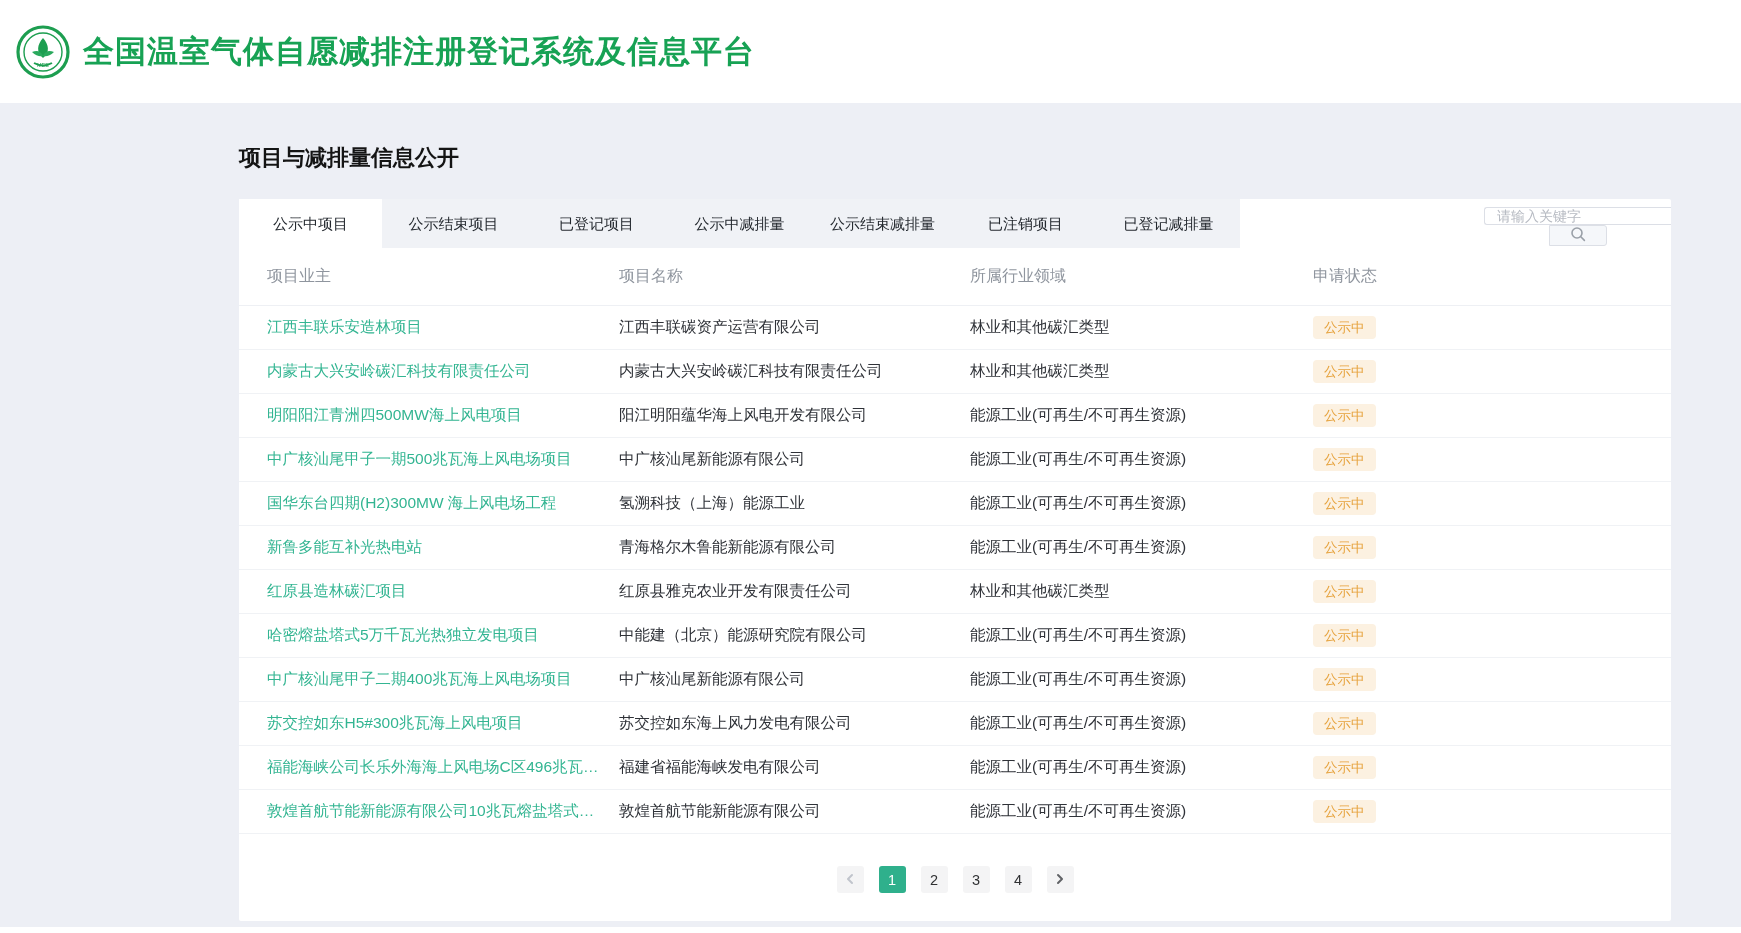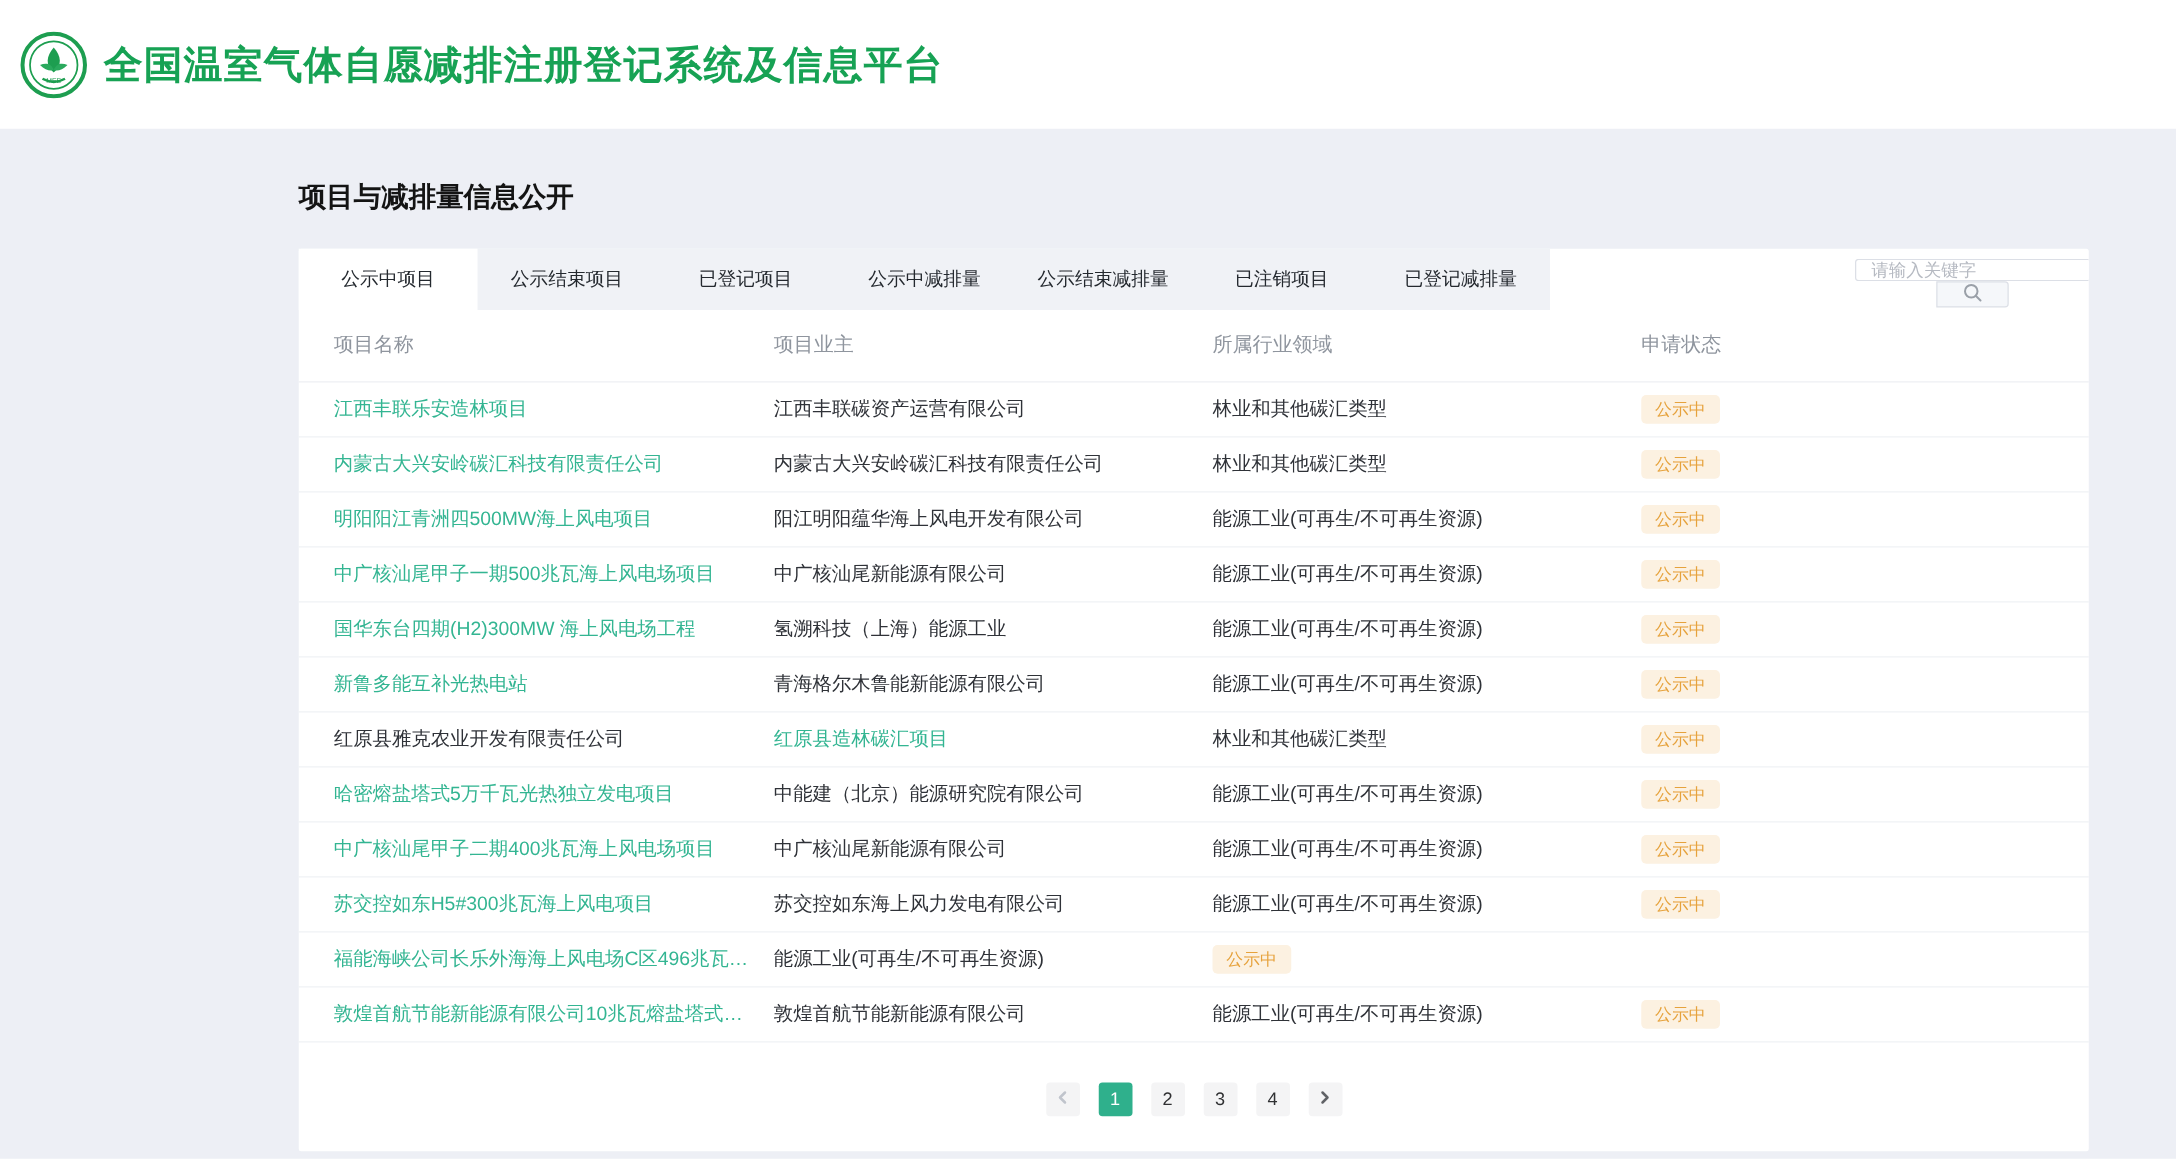--- a/index.html
+++ b/index.html
@@ -185,22 +185,22 @@
             <svg width="16" height="16" viewBox="0 0 16 16" fill="none">
               <circle cx="7" cy="7" r="5" stroke="#9aa0a8" stroke-width="1.6"></circle>
               <line x1="10.8" y1="10.8" x2="14.4" y2="14.4" stroke="#9aa0a8" stroke-width="1.6" stroke-linecap="round"></line>
             </svg>
           </span>
         </button>
       </div>
     </div>
 
     <div class="thead grid-row">
+      <span class="cell">项目业主</span>
       <span class="cell">项目名称</span>
-      <span class="cell">项目业主</span>
       <span class="cell">所属行业领域</span>
       <span class="cell">申请状态</span>
     </div>
 
     <div class="tbody">
         <div class="trow grid-row">
     <span class="cell proj-link">江西丰联乐安造林项目</span>
     <span class="cell">江西丰联碳资产运营有限公司</span>
     <span class="cell">林业和其他碳汇类型</span>
     <span class="badge">公示中</span>
@@ -229,22 +229,22 @@
     <span class="cell">能源工业(可再生/不可再生资源)</span>
     <span class="badge">公示中</span>
   </div>
         <div class="trow grid-row">
     <span class="cell proj-link">新鲁多能互补光热电站</span>
     <span class="cell">青海格尔木鲁能新能源有限公司</span>
     <span class="cell">能源工业(可再生/不可再生资源)</span>
     <span class="badge">公示中</span>
   </div>
         <div class="trow grid-row">
+    <span class="cell proj-link">红原县造林碳汇项目</span>
     <span class="cell">红原县雅克农业开发有限责任公司</span>
-    <span class="cell proj-link">红原县造林碳汇项目</span>
     <span class="cell">林业和其他碳汇类型</span>
     <span class="badge">公示中</span>
   </div>
         <div class="trow grid-row">
     <span class="cell proj-link">哈密熔盐塔式5万千瓦光热独立发电项目</span>
     <span class="cell">中能建（北京）能源研究院有限公司</span>
     <span class="cell">能源工业(可再生/不可再生资源)</span>
     <span class="badge">公示中</span>
   </div>
         <div class="trow grid-row">
@@ -254,20 +254,21 @@
     <span class="badge">公示中</span>
   </div>
         <div class="trow grid-row">
     <span class="cell proj-link">苏交控如东H5#300兆瓦海上风电项目</span>
     <span class="cell">苏交控如东海上风力发电有限公司</span>
     <span class="cell">能源工业(可再生/不可再生资源)</span>
     <span class="badge">公示中</span>
   </div>
         <div class="trow grid-row">
     <span class="cell proj-link">福能海峡公司长乐外海海上风电场C区496兆瓦海上...</span>
+    <span class="cell">福建省福能海峡发电有限公司</span>
     <span class="cell">能源工业(可再生/不可再生资源)</span>
     <span class="badge">公示中</span>
   </div>
         <div class="trow grid-row">
     <span class="cell proj-link">敦煌首航节能新能源有限公司10兆瓦熔盐塔式光热...</span>
     <span class="cell">敦煌首航节能新能源有限公司</span>
     <span class="cell">能源工业(可再生/不可再生资源)</span>
     <span class="badge">公示中</span>
   </div>
       </div>

